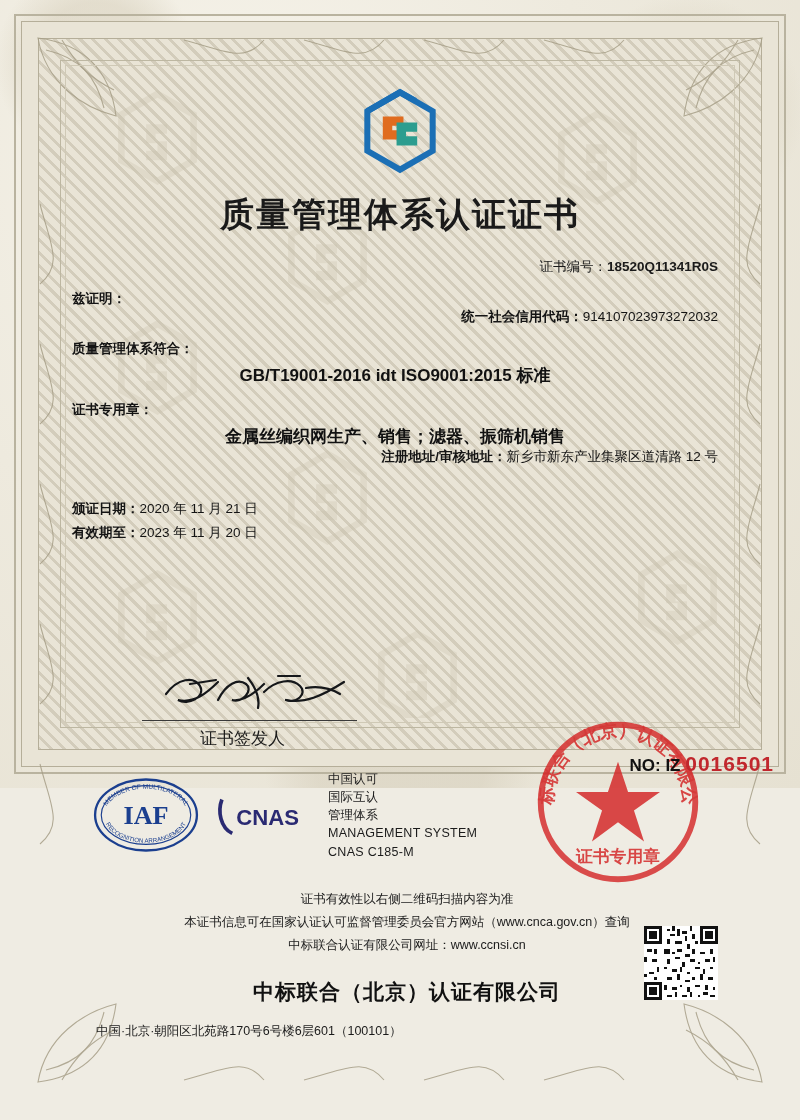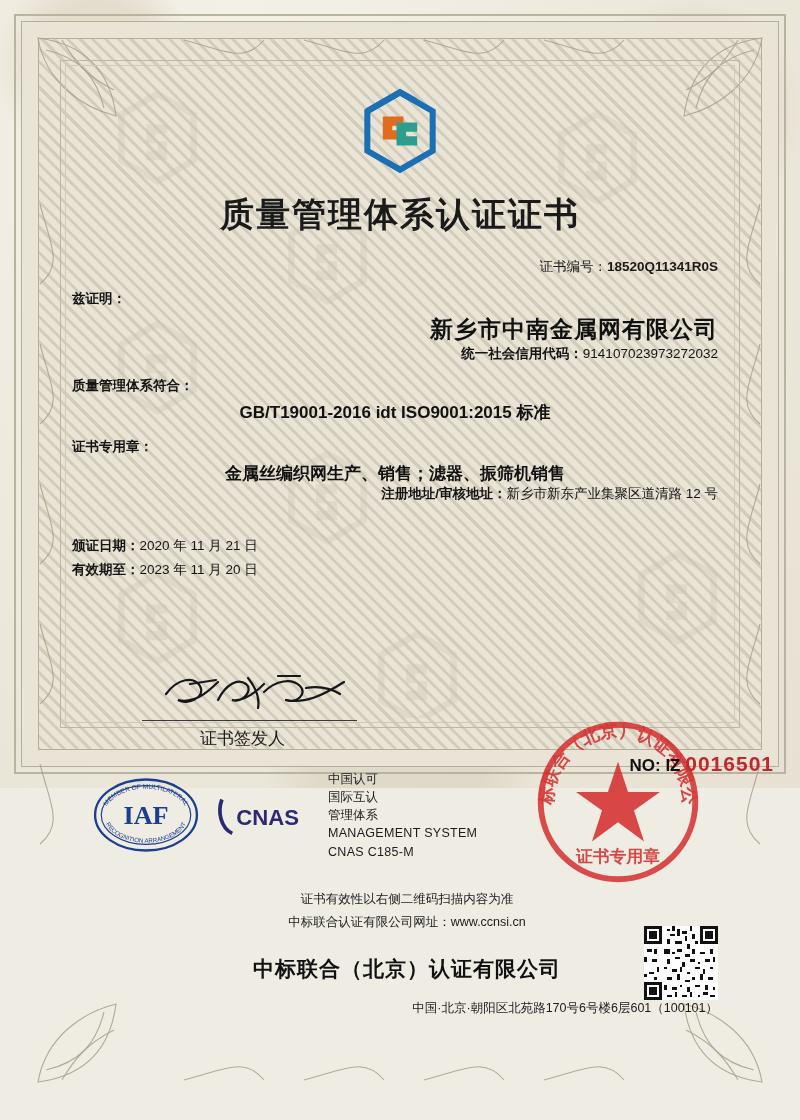--- a/index.html
+++ b/index.html
@@ -149,21 +149,21 @@
   .foot{
     position:absolute;left:24px;right:10px;top:818px;
     font-size:12.5px;color:#1b1b1b;line-height:1.85;
   }
   .foot .c{text-align:center;}
   .foot-org{
     text-align:center;font-size:21px;font-weight:bold;color:#111;
     margin-top:16px;letter-spacing:1px;
   }
   .foot-addr{
-    text-align:right;font-size:12.5px;color:#1b1b1b;margin-top:8px;
+    text-align:left;font-size:12.5px;color:#1b1b1b;margin-top:8px;
   }
   .qr{
     position:absolute;right:10px;top:856px;width:74px;height:74px;
     background:#fff;
   }
   .serial{
     position:absolute;right:26px;bottom:12px;
     font-size:17px;font-weight:bold;color:#111;
   }
   .serial .red{color:#c1272d;font-size:21px;letter-spacing:1px;}
@@ -264,21 +264,20 @@
     </svg>
 
     <div class="title">质量管理体系认证证书</div>
 
     <div class="cert-no">
       <span>证书编号：</span><b>18520Q11341R0S</b>
     </div>
 
     <div class="block">
       <div class="lbl">兹证明：</div>
-      <div class="val-big">新乡市中南金属网有限公司</div>
 
       <div class="row-inline">
         <b>统一社会信用代码：</b><span>914107023973272032</span>
       </div>
 
       <div class="lbl">质量管理体系符合：</div>
       <div class="val-mid">GB/T19001-2016 idt ISO9001:2015 标准</div>
 
       <div class="lbl">证书专用章：</div>
       <div class="val-mid">金属丝编织网生产、销售；滤器、振筛机销售</div>
@@ -348,20 +347,21 @@
       <path id="sealArc" d="M22,100 A78,78 0 0 1 178,100" fill="none"></path>
       <text font-size="21" fill="#d42a2a" font-family="Liberation Sans, sans-serif" font-weight="bold" opacity=".92">
         <textPath href="#sealArc" startOffset="50%" text-anchor="middle">中标联合（北京）认证有限公司</textPath>
       </text>
       <path d="M100,52 L112,88 L150,88 L119,110 L131,147 L100,124 L69,147 L81,110 L50,88 L88,88 Z" fill="#d42a2a" opacity=".92"></path>
       <text x="100" y="172" text-anchor="middle" font-size="20" font-weight="bold" fill="#d42a2a" font-family="Liberation Sans, sans-serif" opacity=".92">证书专用章</text>
     </svg>
 
     <div class="foot">
       <div class="c">证书有效性以右侧二维码扫描内容为准</div>
+      <div class="c">本证书信息可在国家认证认可监督管理委员会官方网站（www.cnca.gov.cn）查询</div>
       <div class="c">中标联合认证有限公司网址：www.ccnsi.cn</div>
       <div class="foot-org">中标联合（北京）认证有限公司</div>
       <div class="foot-addr">中国·北京·朝阳区北苑路170号6号楼6层601（100101）</div>
     </div>
 
     <svg class="qr" viewBox="0 0 29 29" shape-rendering="crispEdges">
       <rect width="29" height="29" fill="#fff"></rect>
       <g fill="#111">
         <rect x="0" y="0" width="7" height="1"></rect>
           <rect x="0" y="6" width="7" height="1"></rect>

